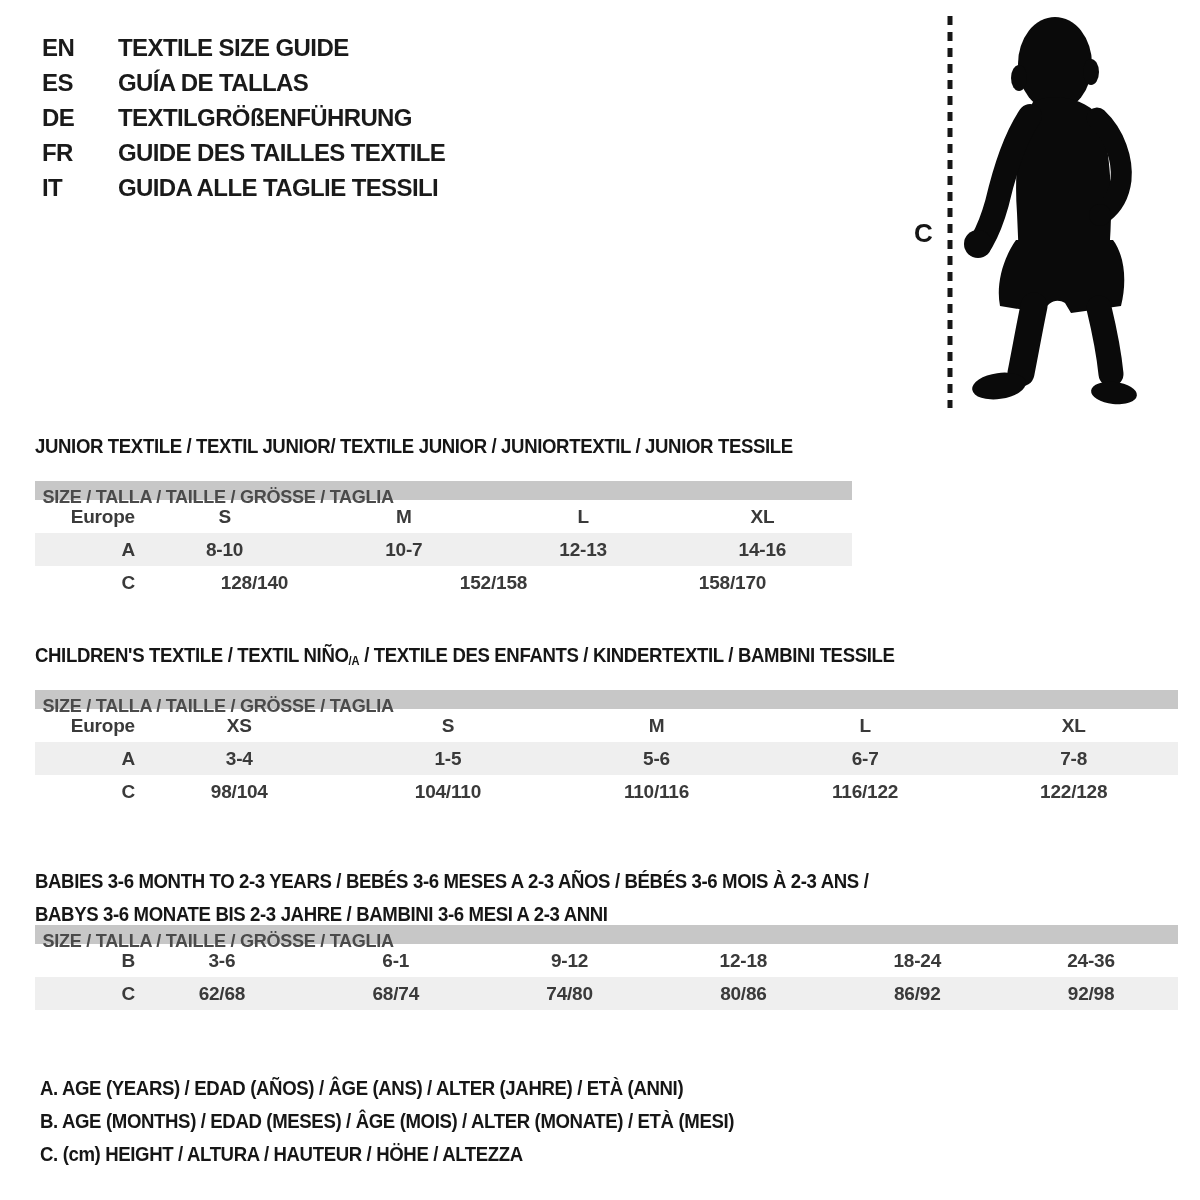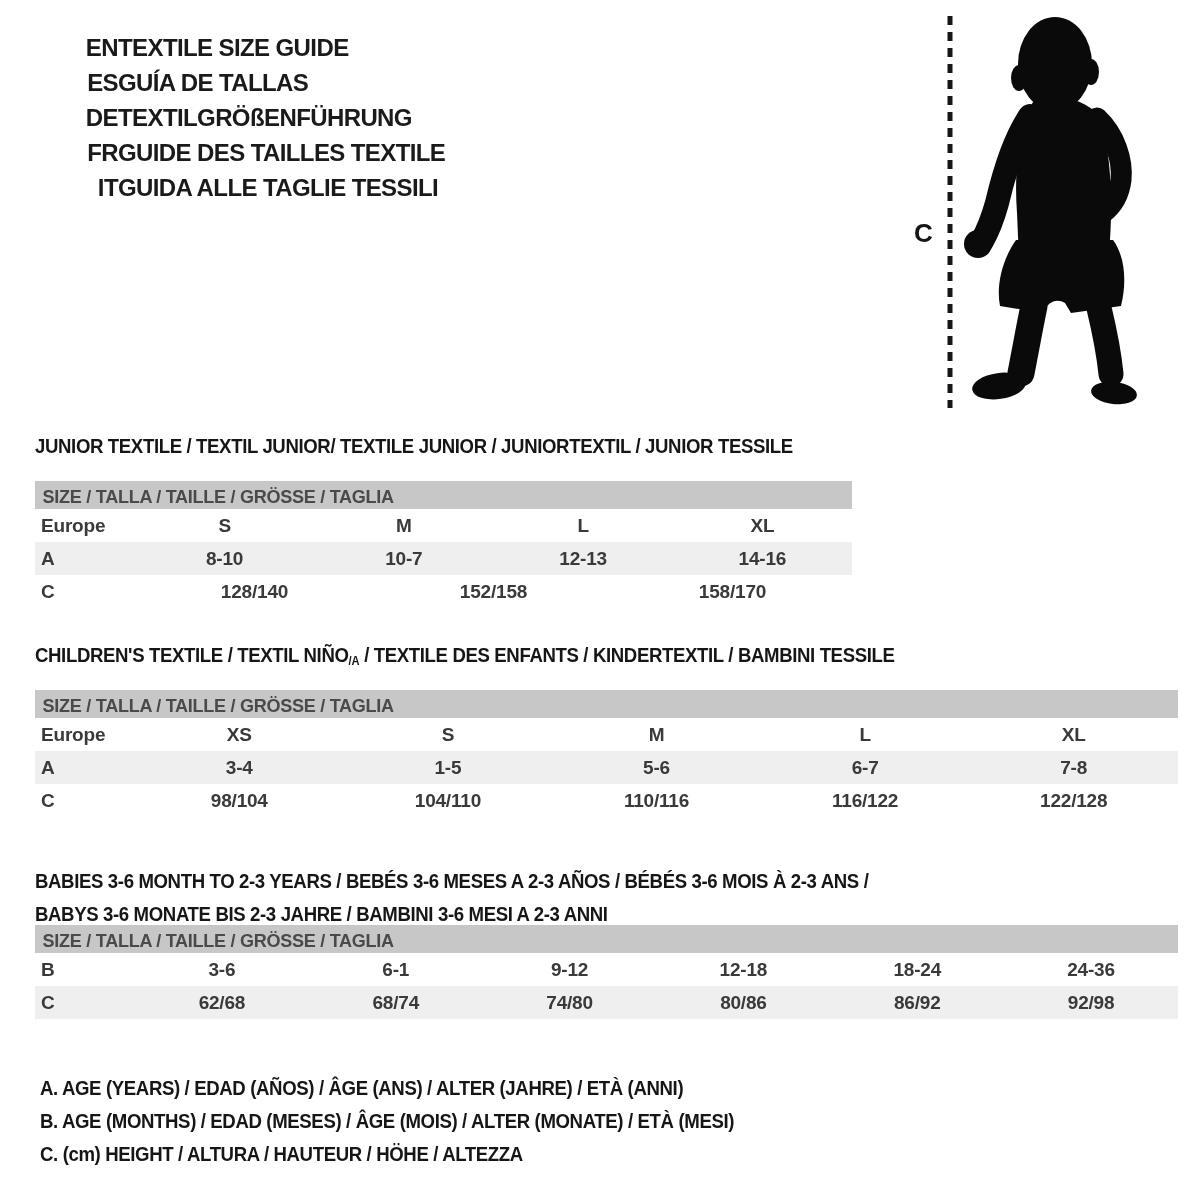--- a/index.html
+++ b/index.html
@@ -4,47 +4,47 @@
 <style>
   html,body{margin:0;padding:0;}
   body{
     width:1200px;height:1200px;position:relative;overflow:hidden;
     background:#ffffff;color:#1a1a1a;
     font-family:"Liberation Sans", sans-serif;
   }
   .abs{position:absolute;}
 
   
-  .lang{left:42px;top:30px;text-align:right;}
+  .lang{left:42px;top:30px;}
   .lang-row{display:flex;line-height:35px;font-weight:700;font-size:24px;letter-spacing:-0.6px;}
   .lang-code{width:76px;}
   .lang-label{white-space:nowrap;}
 
   
   .figure{left:900px;top:8px;width:252px;height:414px;}
 
   
   .sec-title{
     font-weight:700;font-size:20px;letter-spacing:-0.4px;color:#161616;
     white-space:nowrap;transform:scaleX(0.93);transform-origin:0 50%;
     line-height:24px;
   }
   .t-sub{font-size:12px;vertical-align:-3px;letter-spacing:-0.2px;}
 
   
   .size-table{}
-  .thead{height:28px;background:#c7c7c7;}
+  .thead{height:19px;background:#c7c7c7;}
   .thead .thead-text{
     display:block;line-height:31px;padding-left:8px;
     font-weight:700;font-size:19px;color:#4a4a4a;letter-spacing:-0.3px;
     transform:scaleX(0.95);transform-origin:0 50%;white-space:nowrap;
   }
   .trow{display:flex;height:33px;line-height:33px;font-weight:700;font-size:19px;color:#3a3a3a;letter-spacing:-0.2px;}
   .trow.shade{background:#efefef;}
-  .rlabel{width:100px;padding-left:6px;box-sizing:border-box;}
+  .rlabel{width:100px;padding-left:6px;box-sizing:border-box;text-align:right;}
   .cell{flex:1;text-align:center;}
 
   
   .footnotes{left:40px;top:1072px;}
   .fline{
     line-height:33px;font-weight:700;font-size:20px;letter-spacing:-0.4px;
     white-space:nowrap;transform:scaleX(0.93);transform-origin:0 50%;color:#161616;
   }
 </style>
 </head>

